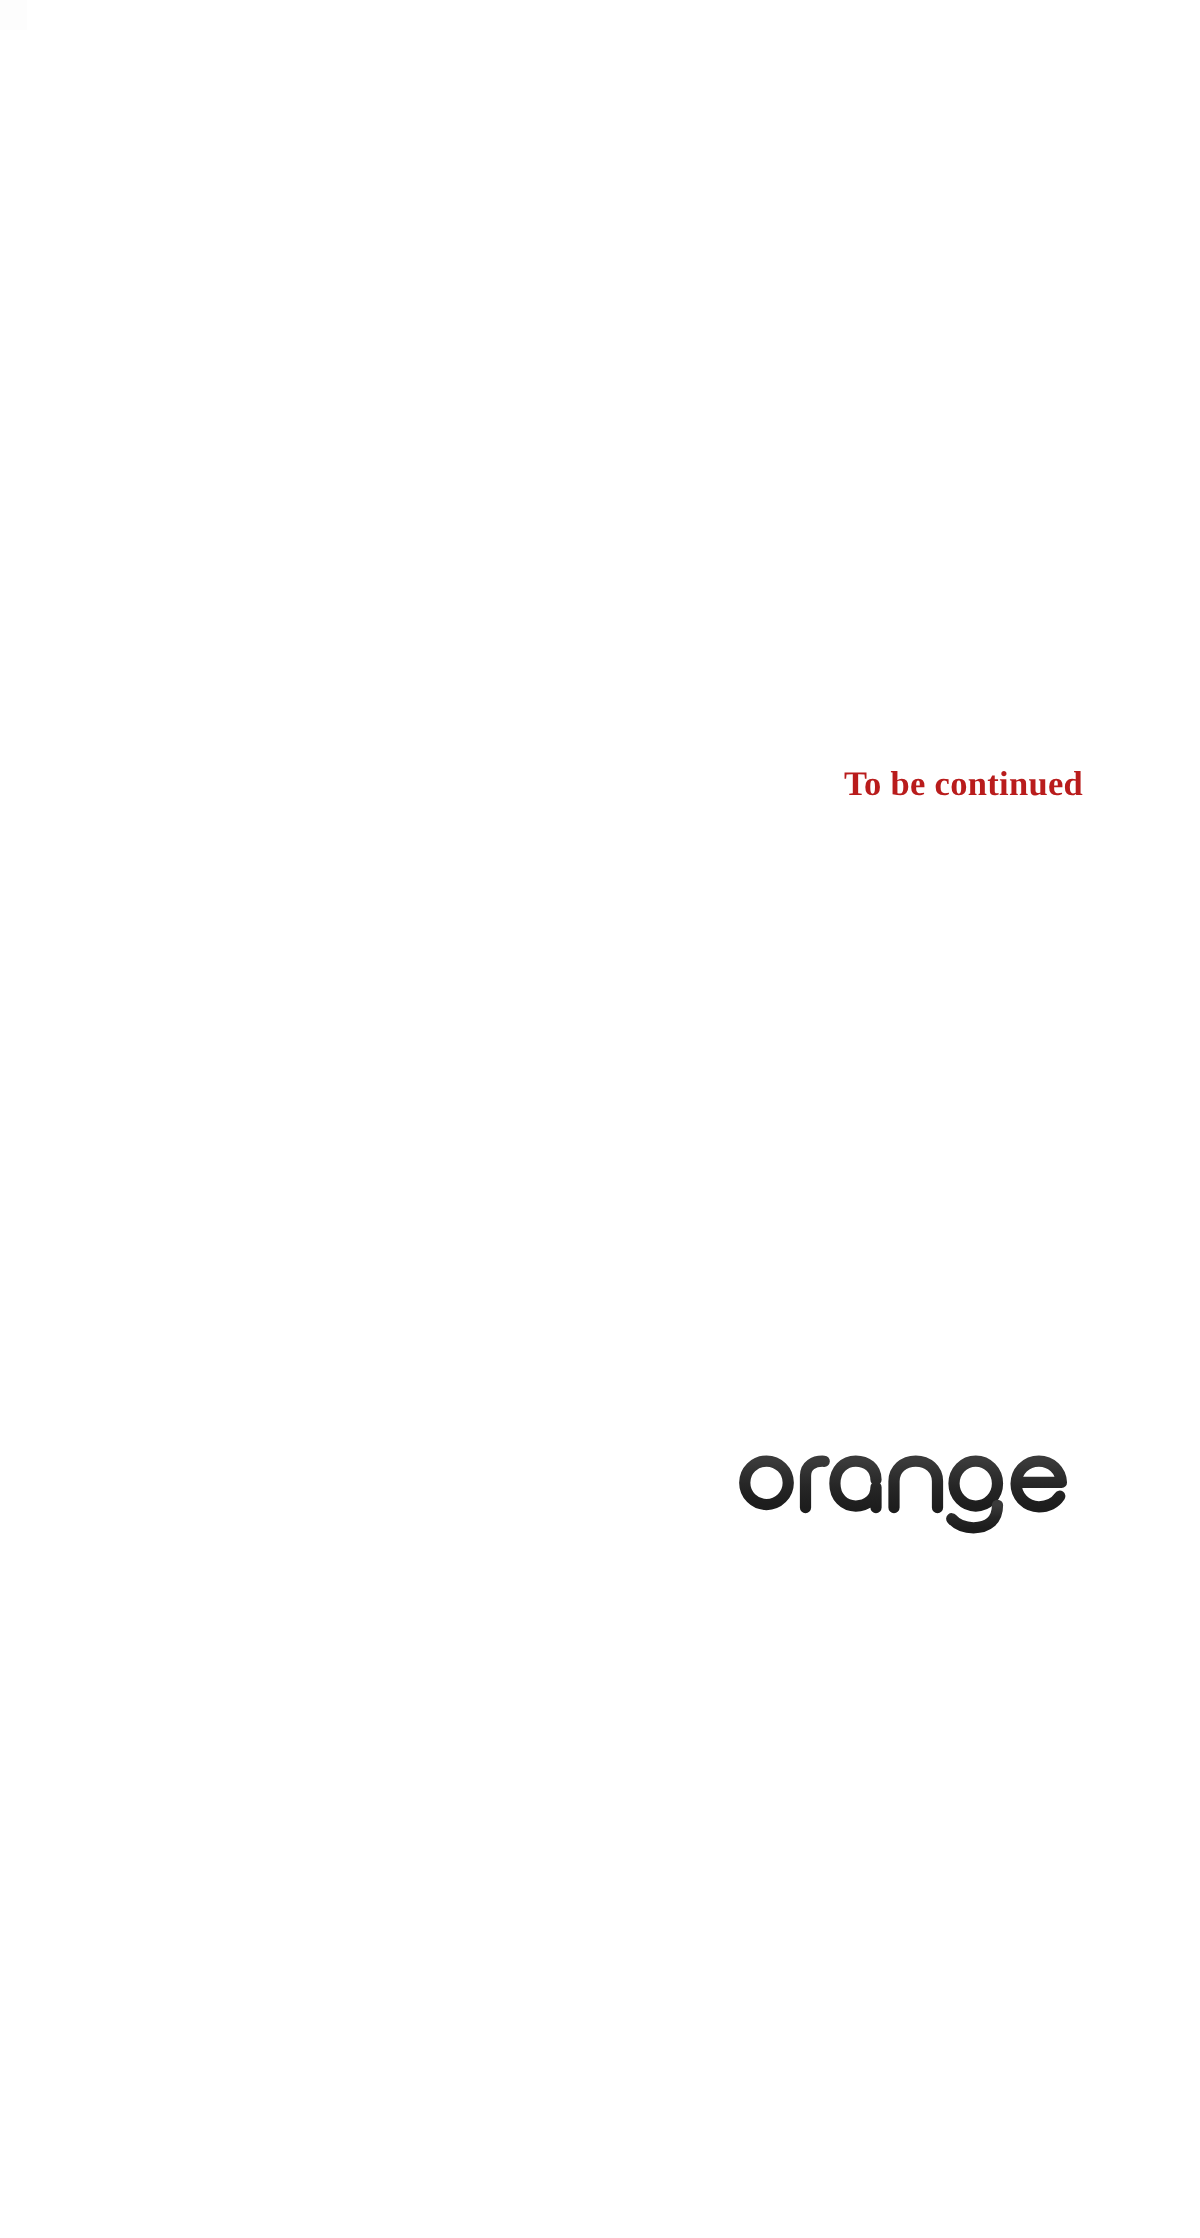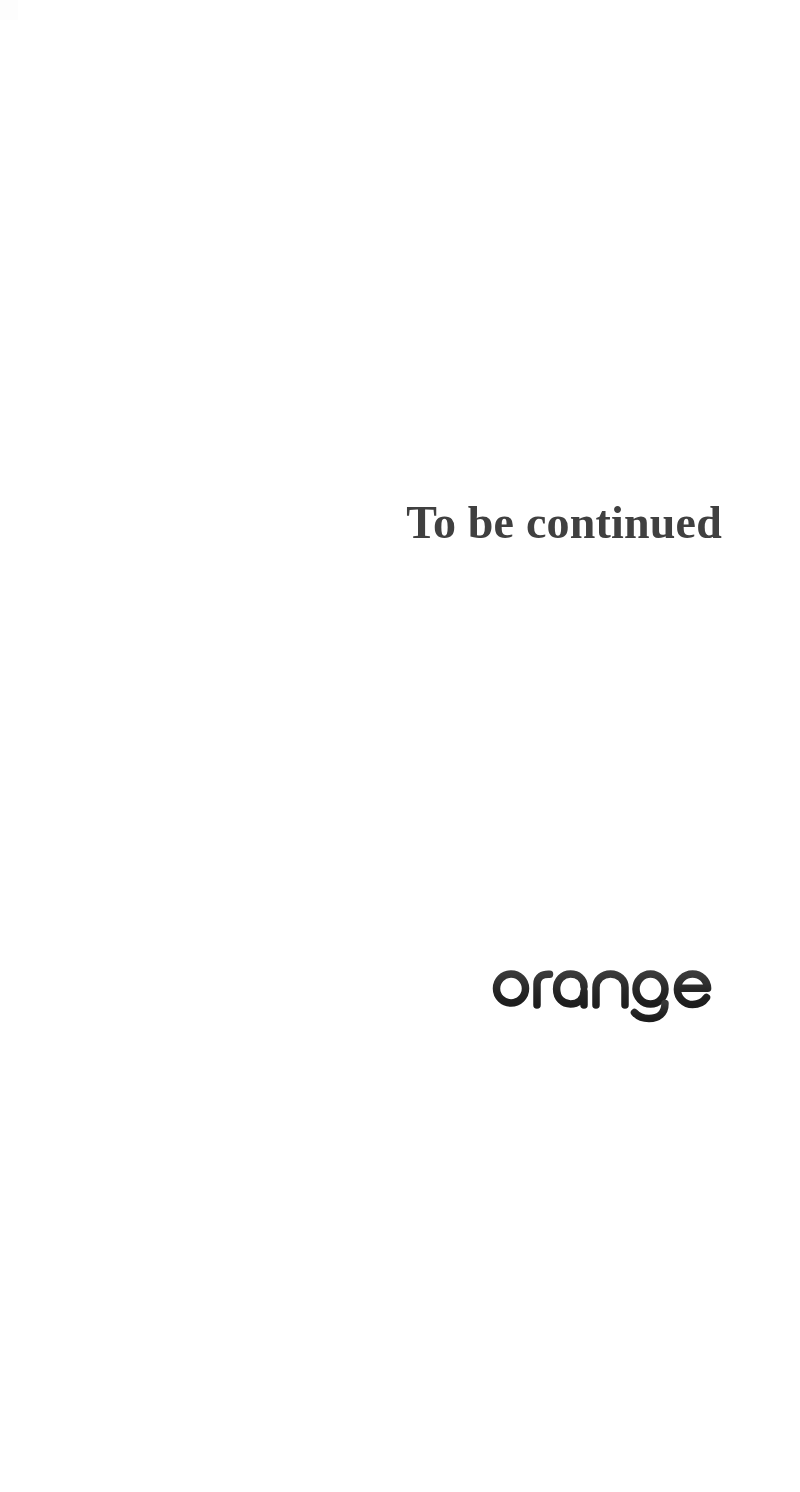--- a/index.html
+++ b/index.html
@@ -32,24 +32,24 @@
 
   
   .continued-line {
     position: absolute;
     left: 0;
     top: 503px;
     width: 722px;
     text-align: right;
     font-family: "Liberation Serif", "DejaVu Serif", serif;
     font-weight: bold;
-    font-size: 46px;
+    font-size: 23px;
     line-height: 40px;
     letter-spacing: 0.2px;
-    color: #404040;
+    color: #b91c1c;
     white-space: nowrap;
   }
 
   
   .brand-logo {
     position: absolute;
     left: 492px;
     top: 955px;
     width: 232px;
     height: 70px;

